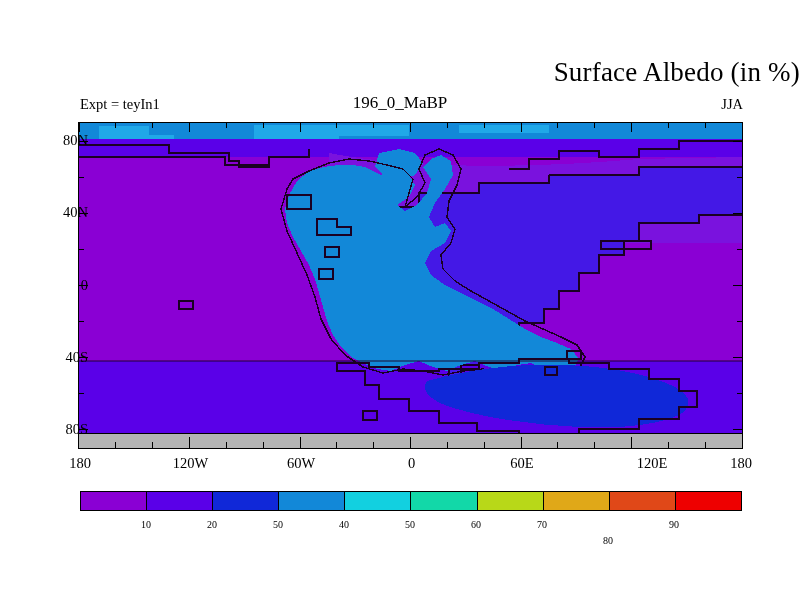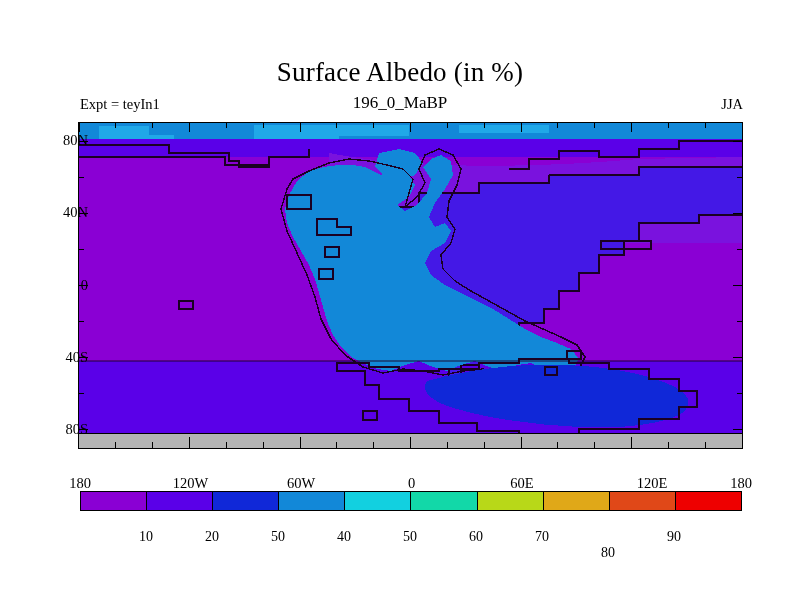--- a/index.html
+++ b/index.html
@@ -16,21 +16,21 @@
     overflow: hidden;
   }
 
   #page { position: absolute; inset: 0; }
 
   
   .title-main {
     position: absolute;
     left: 0; right: 0;
     top: 56px;
-    text-align: center;
+    text-align: right;
     font-size: 27px;
     line-height: 32px;
     letter-spacing: 0.2px;
     white-space: nowrap;
   }
   .title-sub {
     position: absolute;
     left: 0; right: 0;
     top: 95px;
     text-align: center;
@@ -71,21 +71,20 @@
     white-space: nowrap;
     width: 60px;
   }
   .xlab {
     position: absolute;
     top: 455px;
     font-size: 14.5px;
     line-height: 17px;
     white-space: nowrap;
     transform: translateX(-50%);
-    margin-top: 20px;
   }
 
   
   #colorbar {
     position: absolute;
     left: 80px;
     top: 491px;
     width: 660px;
     height: 18px;
     display: flex;
@@ -102,22 +101,22 @@
 
   #cbar-labels {
     position: absolute;
     left: 80px;
     top: 511px;
     width: 660px;
     height: 22px;
   }
   #cbar-labels .cb-tick {
     position: absolute;
-    top: 16px;
-    font-size: 14px;
+    top: 4px;
+    font-size: 10px;
     line-height: 20px;
     transform: translateX(-50%);
     white-space: nowrap;
   }
 </style>
 </head>
 <body>
 
 <div id="page">
 

